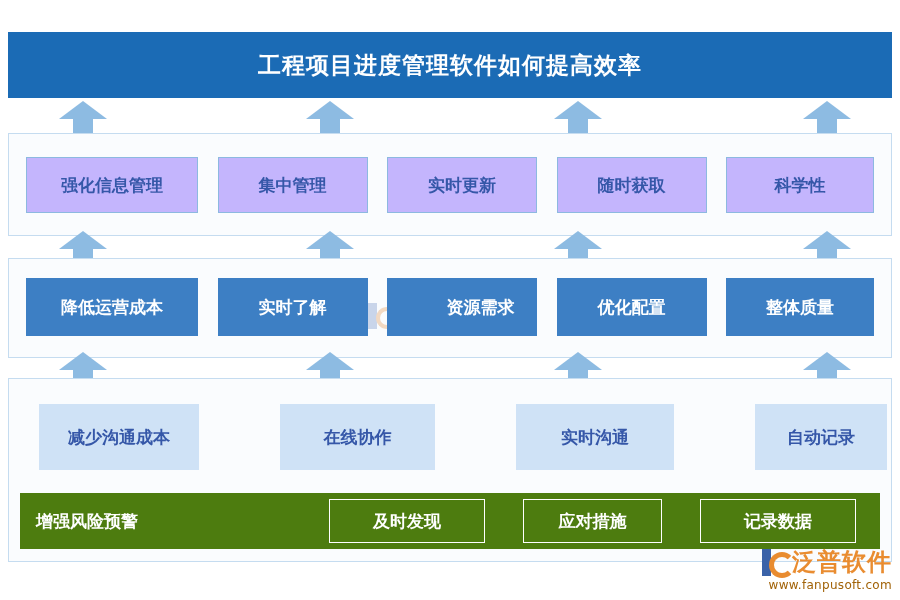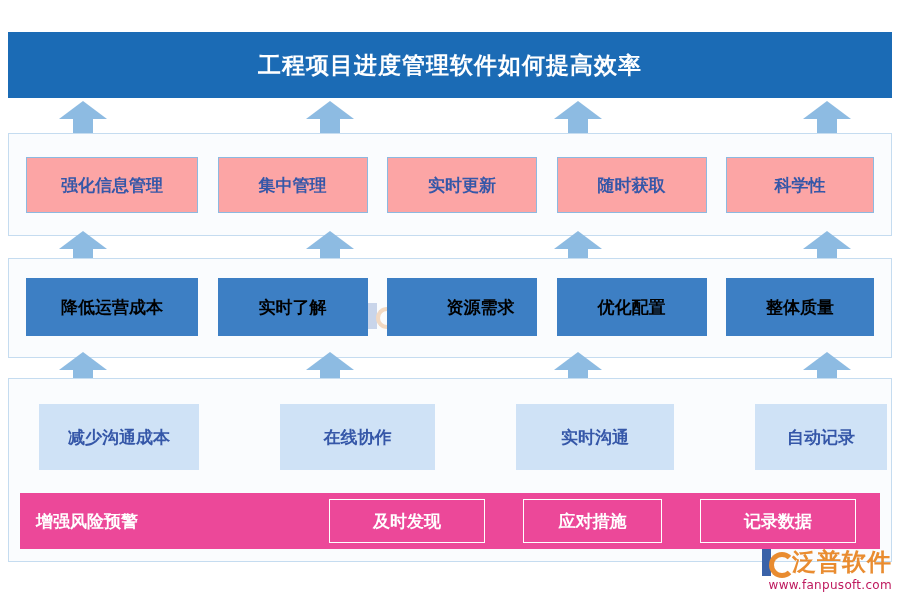--- a/index.html
+++ b/index.html
@@ -85,40 +85,40 @@
   }
 
   .row-flex {
     position: absolute;
     display: flex;
     align-items: center;
   }
 
   
   .box-outline {
-    background: #fca5a5;
+    background: #c4b5fd;
     border: 1px solid #8DB9E0;
     box-sizing: border-box;
     display: flex;
     align-items: center;
     justify-content: center;
     color: #3557A8;
     font-size: 17px;
     font-weight: bold;
     height: 56px;
   }
 
   
   .box-solid {
     background: #3D7FC4;
     box-sizing: border-box;
     display: flex;
     align-items: center;
     justify-content: center;
-    color: #000000;
+    color: #ffffff;
     font-size: 17px;
     font-weight: bold;
     height: 58px;
     position: relative;
     z-index: 2;
   }
 
   
   .box-light {
     background: #CFE2F6;
@@ -128,21 +128,21 @@
     justify-content: center;
     color: #3557A8;
     font-size: 17px;
     font-weight: bold;
     height: 66px;
   }
 
   
   .band {
     position: absolute;
-    background: #ec4899;
+    background: #4d7c0f;
     box-sizing: border-box;
     display: flex;
     align-items: center;
   }
   .band-label {
     color: #ffffff;
     font-size: 17px;
     font-weight: bold;
     flex: 0 0 auto;
   }
@@ -254,21 +254,21 @@
     border-right-color: transparent;
   }
   .logo-cn {
     color: #E98C30;
     font-size: 24px;
     font-weight: bold;
     line-height: 1;
     letter-spacing: 1px;
   }
   .logo-url {
-    color: #be185d;
+    color: #a16207;
     font-size: 12px;
     line-height: 1.2;
     margin-top: 2px;
     letter-spacing: 0.3px;
     font-family: "DejaVu Sans", "Liberation Sans", sans-serif;
   }
 </style>
 </head>
 <body>
 

